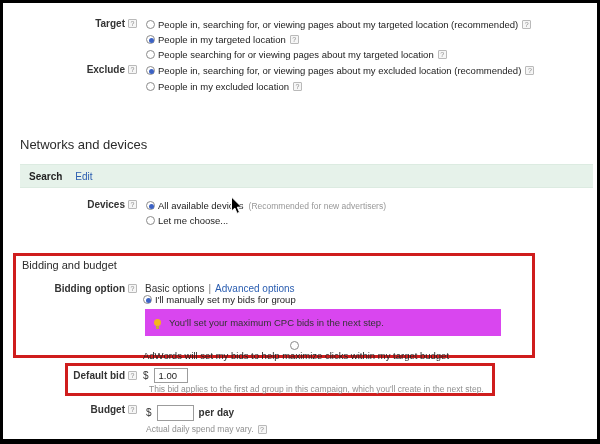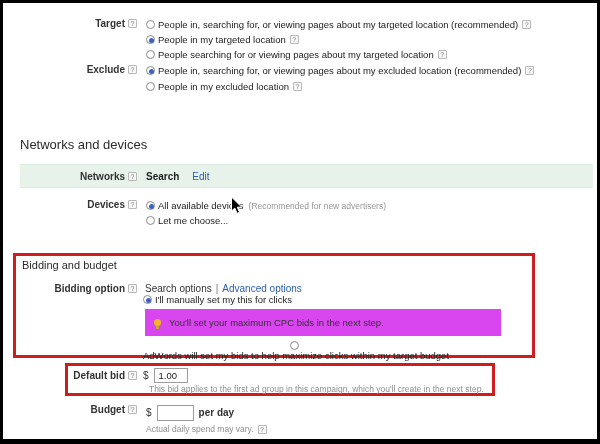--- a/index.html
+++ b/index.html
@@ -133,24 +133,20 @@
           <span class="radio"></span>
           <span>People in my excluded location</span>
           <span class="help">?</span>
         </div>
       </div>
     </div>
 
     <div class="heading" style="left:17px;top:134px;">Networks and devices</div>
 
     <div class="networks-row">
-      <div class="label-col">
-        <span class="lbl">Networks</span>
-        <span class="help">?</span>
-      </div>
       <span class="networks-value">Search</span>
       <a class="link networks-edit">Edit</a>
     </div>
 
     <div class="form-row" style="top:196px;">
       <div class="label-col">
         <span class="lbl">Devices</span>
         <span class="help">?</span>
       </div>
       <div class="field-col">
@@ -172,27 +168,27 @@
 
     <div class="annotation-box" id="bidding-box">
       <div class="bo-heading">Bidding and budget</div>
 
       <div class="bo-row">
         <div class="label-col">
           <span class="lbl">Bidding option</span>
           <span class="help">?</span>
         </div>
         <div class="bo-options">
-          <span>Search options</span><span class="bo-sep">|</span><a class="link">Advanced options</a>
+          <span>Basic options</span><span class="bo-sep">|</span><a class="link">Advanced options</a>
         </div>
       </div>
 
       <div class="radio-row bo-radio1">
         <span class="radio checked"></span>
-        <span>I'll manually set my this for clicks</span>
+        <span>I'll manually set my bids for group</span>
       </div>
 
       <div class="notice">
         <span class="bulb"></span>
         <span>You'll set your maximum CPC bids in the next step.</span>
       </div>
 
       <div class="radio-row bo-radio2">
         <span class="radio"></span>
         <span>AdWords will set my bids to help maximize clicks within my target budget</span>

